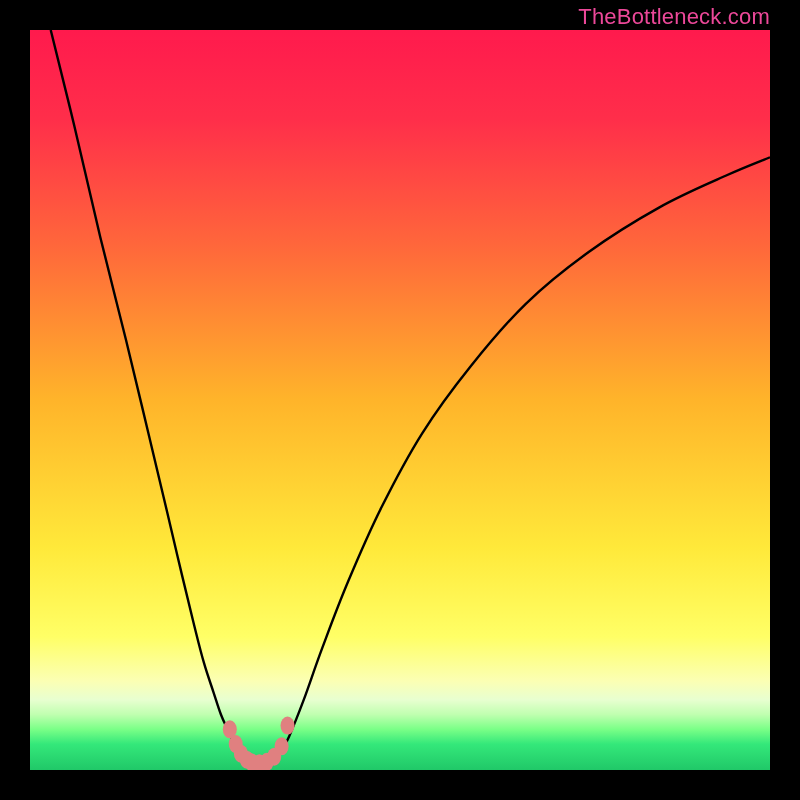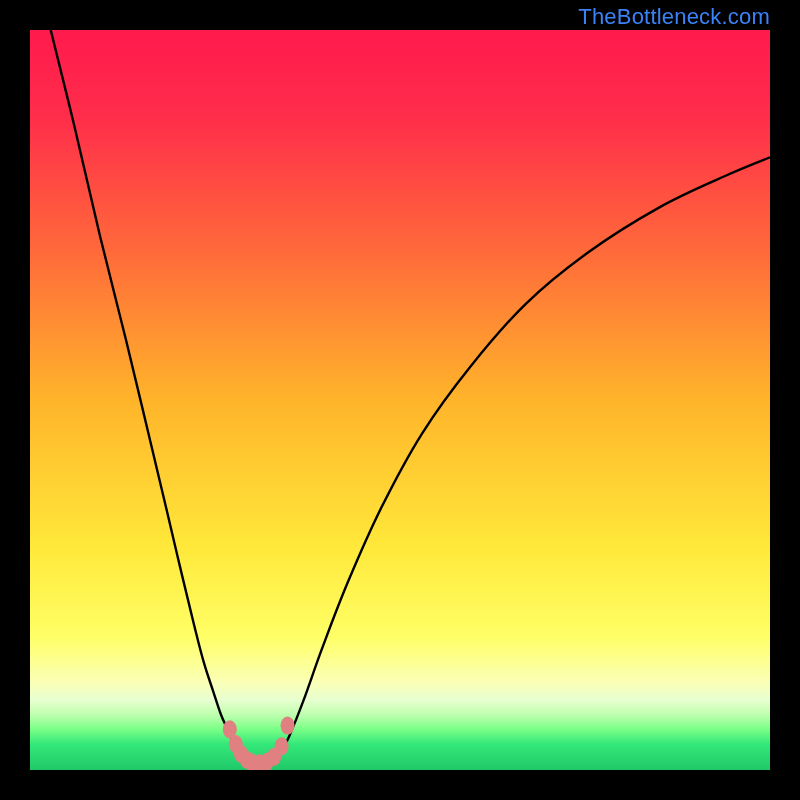--- a/index.html
+++ b/index.html
@@ -30,21 +30,21 @@
     inset: 0;
   }
   .curve {
     position: absolute;
     inset: 0;
   }
   .watermark {
     position: absolute;
     top: 4px;
     right: 30px;
-    color: #3b82f6;
+    color: #ec4899;
     font-size: 22px;
     letter-spacing: 0.2px;
     font-weight: 400;
   }
 </style>
 </head>
 <body>
 
 <div class="frame">
 

